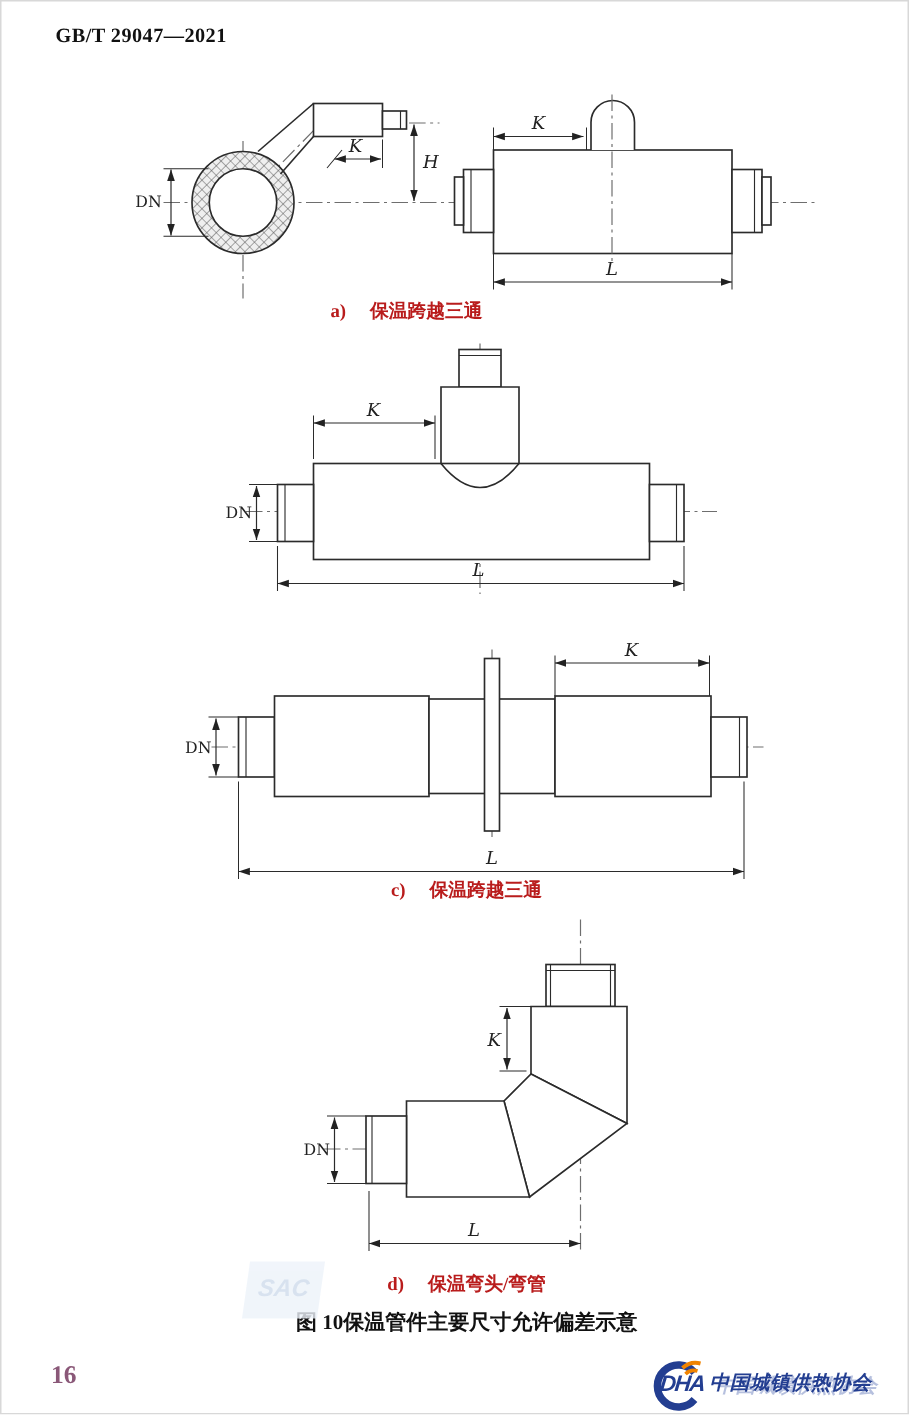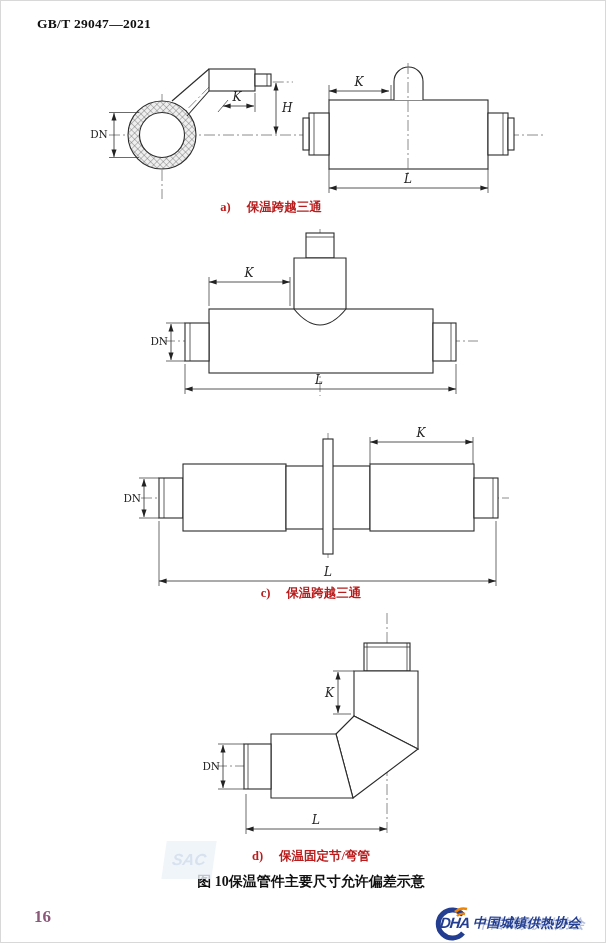--- a/index.html
+++ b/index.html
@@ -202,21 +202,21 @@
     <path class="dim" d="M222,136 V179" marker-start="url(#arw)" marker-end="url(#arw)"></path>
     <path class="ext" d="M217,135 H243 M217,180 H243"></path>
     <text class="dn" x="219" y="161" text-anchor="end">DN</text>
 
     <path class="dim" d="M245,220 H386" marker-start="url(#arw)" marker-end="url(#arw)"></path>
     <path class="ext" d="M245,185 V225"></path>
     <text class="dlab" x="315" y="215" text-anchor="middle">L</text>
   </svg>
 
   <div class="cap cap-d">
-    <span class="cap-label">d)</span><span>保温固定节/弯管</span>
+    <span class="cap-label">d)</span><span>保温弯头/弯管</span>
   </div>
 
   <div class="fig-caption">
     <span class="fig-no">图 10</span><span>保温管件主要尺寸允许偏差示意</span>
   </div>
 
   <div class="sac-mark">SAC</div>
 
   <div class="page-number">16</div>
 

